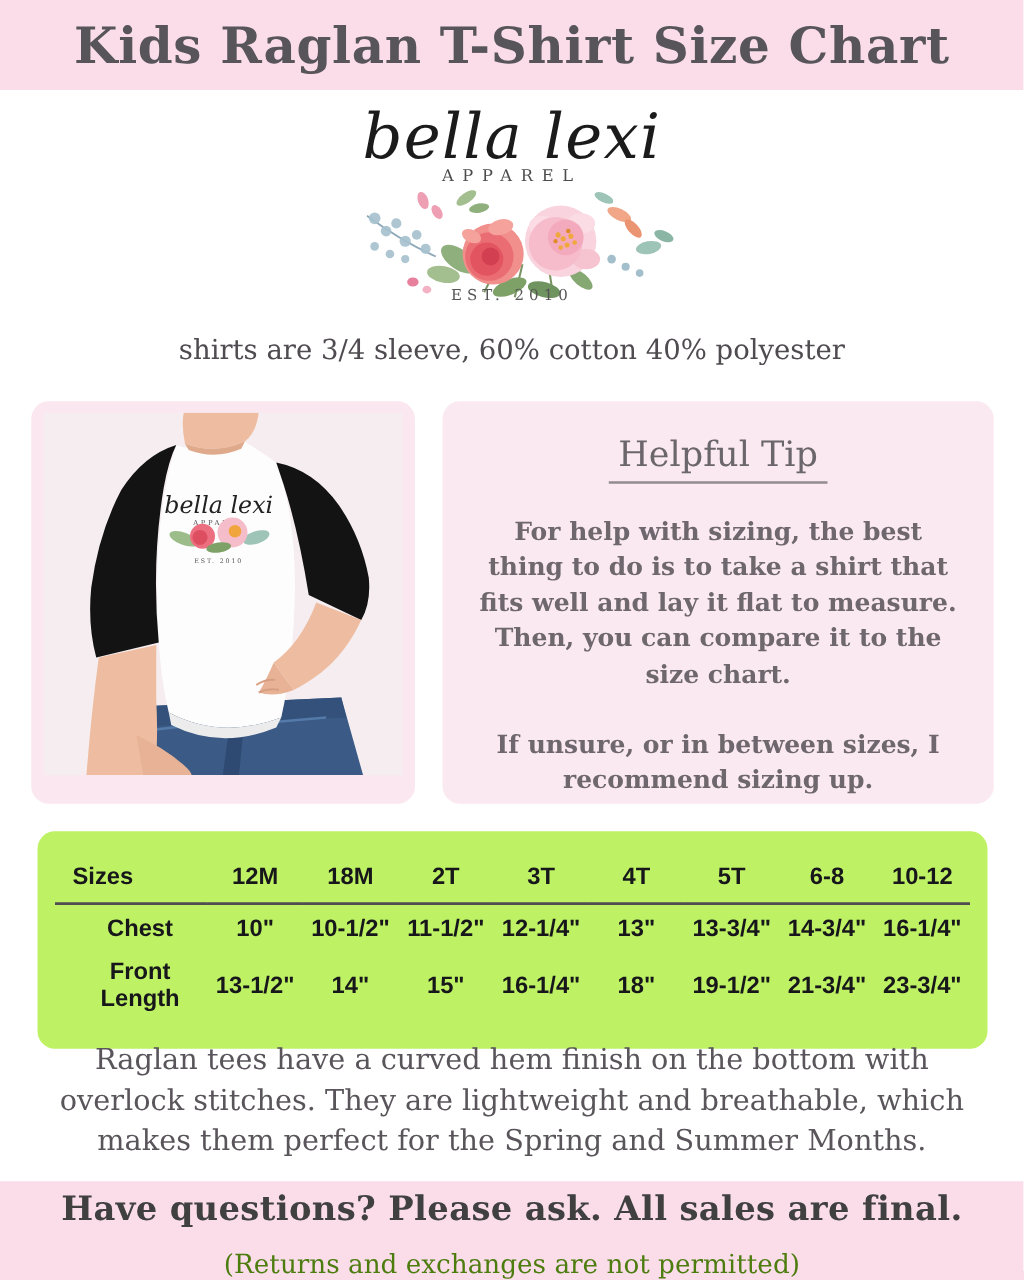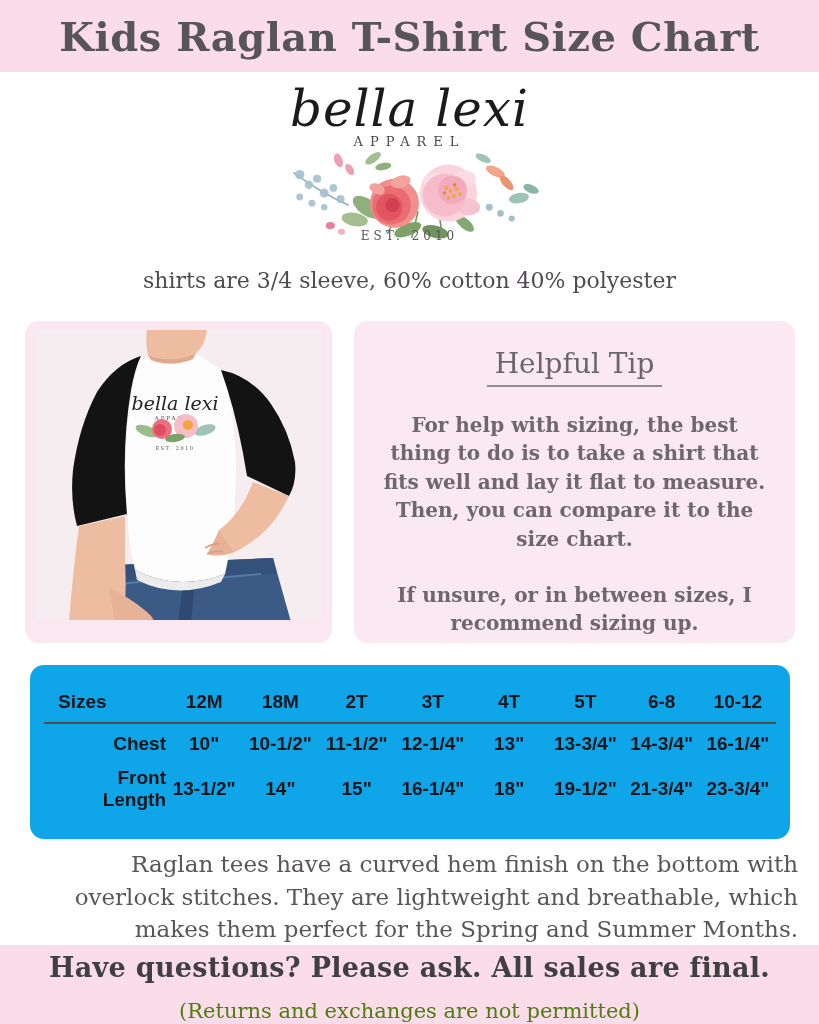--- a/index.html
+++ b/index.html
@@ -38,36 +38,36 @@
   .photo svg{display:block;}
 
   .tip-box{flex:1;height:322px;background:#fbe9f1;border-radius:14px;box-sizing:border-box;
            padding:20px 28px;text-align:center;}
   .tip-title{display:inline-block;font-size:28px;color:#6b666c;font-weight:400;
              border-bottom:2px solid #938b90;padding:0 8px 5px 8px;margin:6px 0 0 0;text-align:right;}
   .tip-text{font-size:20px;color:#6e676d;line-height:1.42;margin:24px 0 0 0;font-weight:bold;}
   .tip-text.second{margin-top:28px;}
 
   
-  .table-panel{position:absolute;top:665px;left:30px;width:760px;background:#0ea5e9;
+  .table-panel{position:absolute;top:665px;left:30px;width:760px;background:#bef264;
                border-radius:14px;box-sizing:border-box;padding:26px 14px 16px 14px;}
   table.size-table{width:100%;border-collapse:collapse;table-layout:fixed;
                    font-family:"Liberation Sans", sans-serif;font-weight:bold;
                    font-size:19px;color:#17161a;}
   table.size-table col.label-col{width:122px;}
   table.size-table thead th{padding:0 0 9px 0;text-align:center;font-weight:bold;
                             border-bottom:2px solid #4f4d52;}
   table.size-table thead th.row-label{text-align:left;padding-left:14px;}
   table.size-table tbody td{padding:9px 0 3px 0;text-align:center;}
-  table.size-table tbody th{padding:9px 0 3px 14px;text-align:right;font-weight:bold;}
+  table.size-table tbody th{padding:9px 0 3px 14px;text-align:center;font-weight:bold;}
   table.size-table tbody tr.last td, table.size-table tbody tr.last th{padding-bottom:12px;}
 
   
-  .desc{position:absolute;top:832px;left:37px;width:745px;text-align:right;
-        font-size:23px;color:#5a555b;line-height:1.42;margin:16px;}
+  .desc{position:absolute;top:832px;left:37px;width:745px;text-align:center;
+        font-size:23px;color:#5a555b;line-height:1.42;margin:0;}
 </style>
 </head>
 <body>
 
 <div class="page">
 
   <div class="header-bar">
     <h1 class="title">Kids Raglan T-Shirt Size Chart</h1>
   </div>
 

